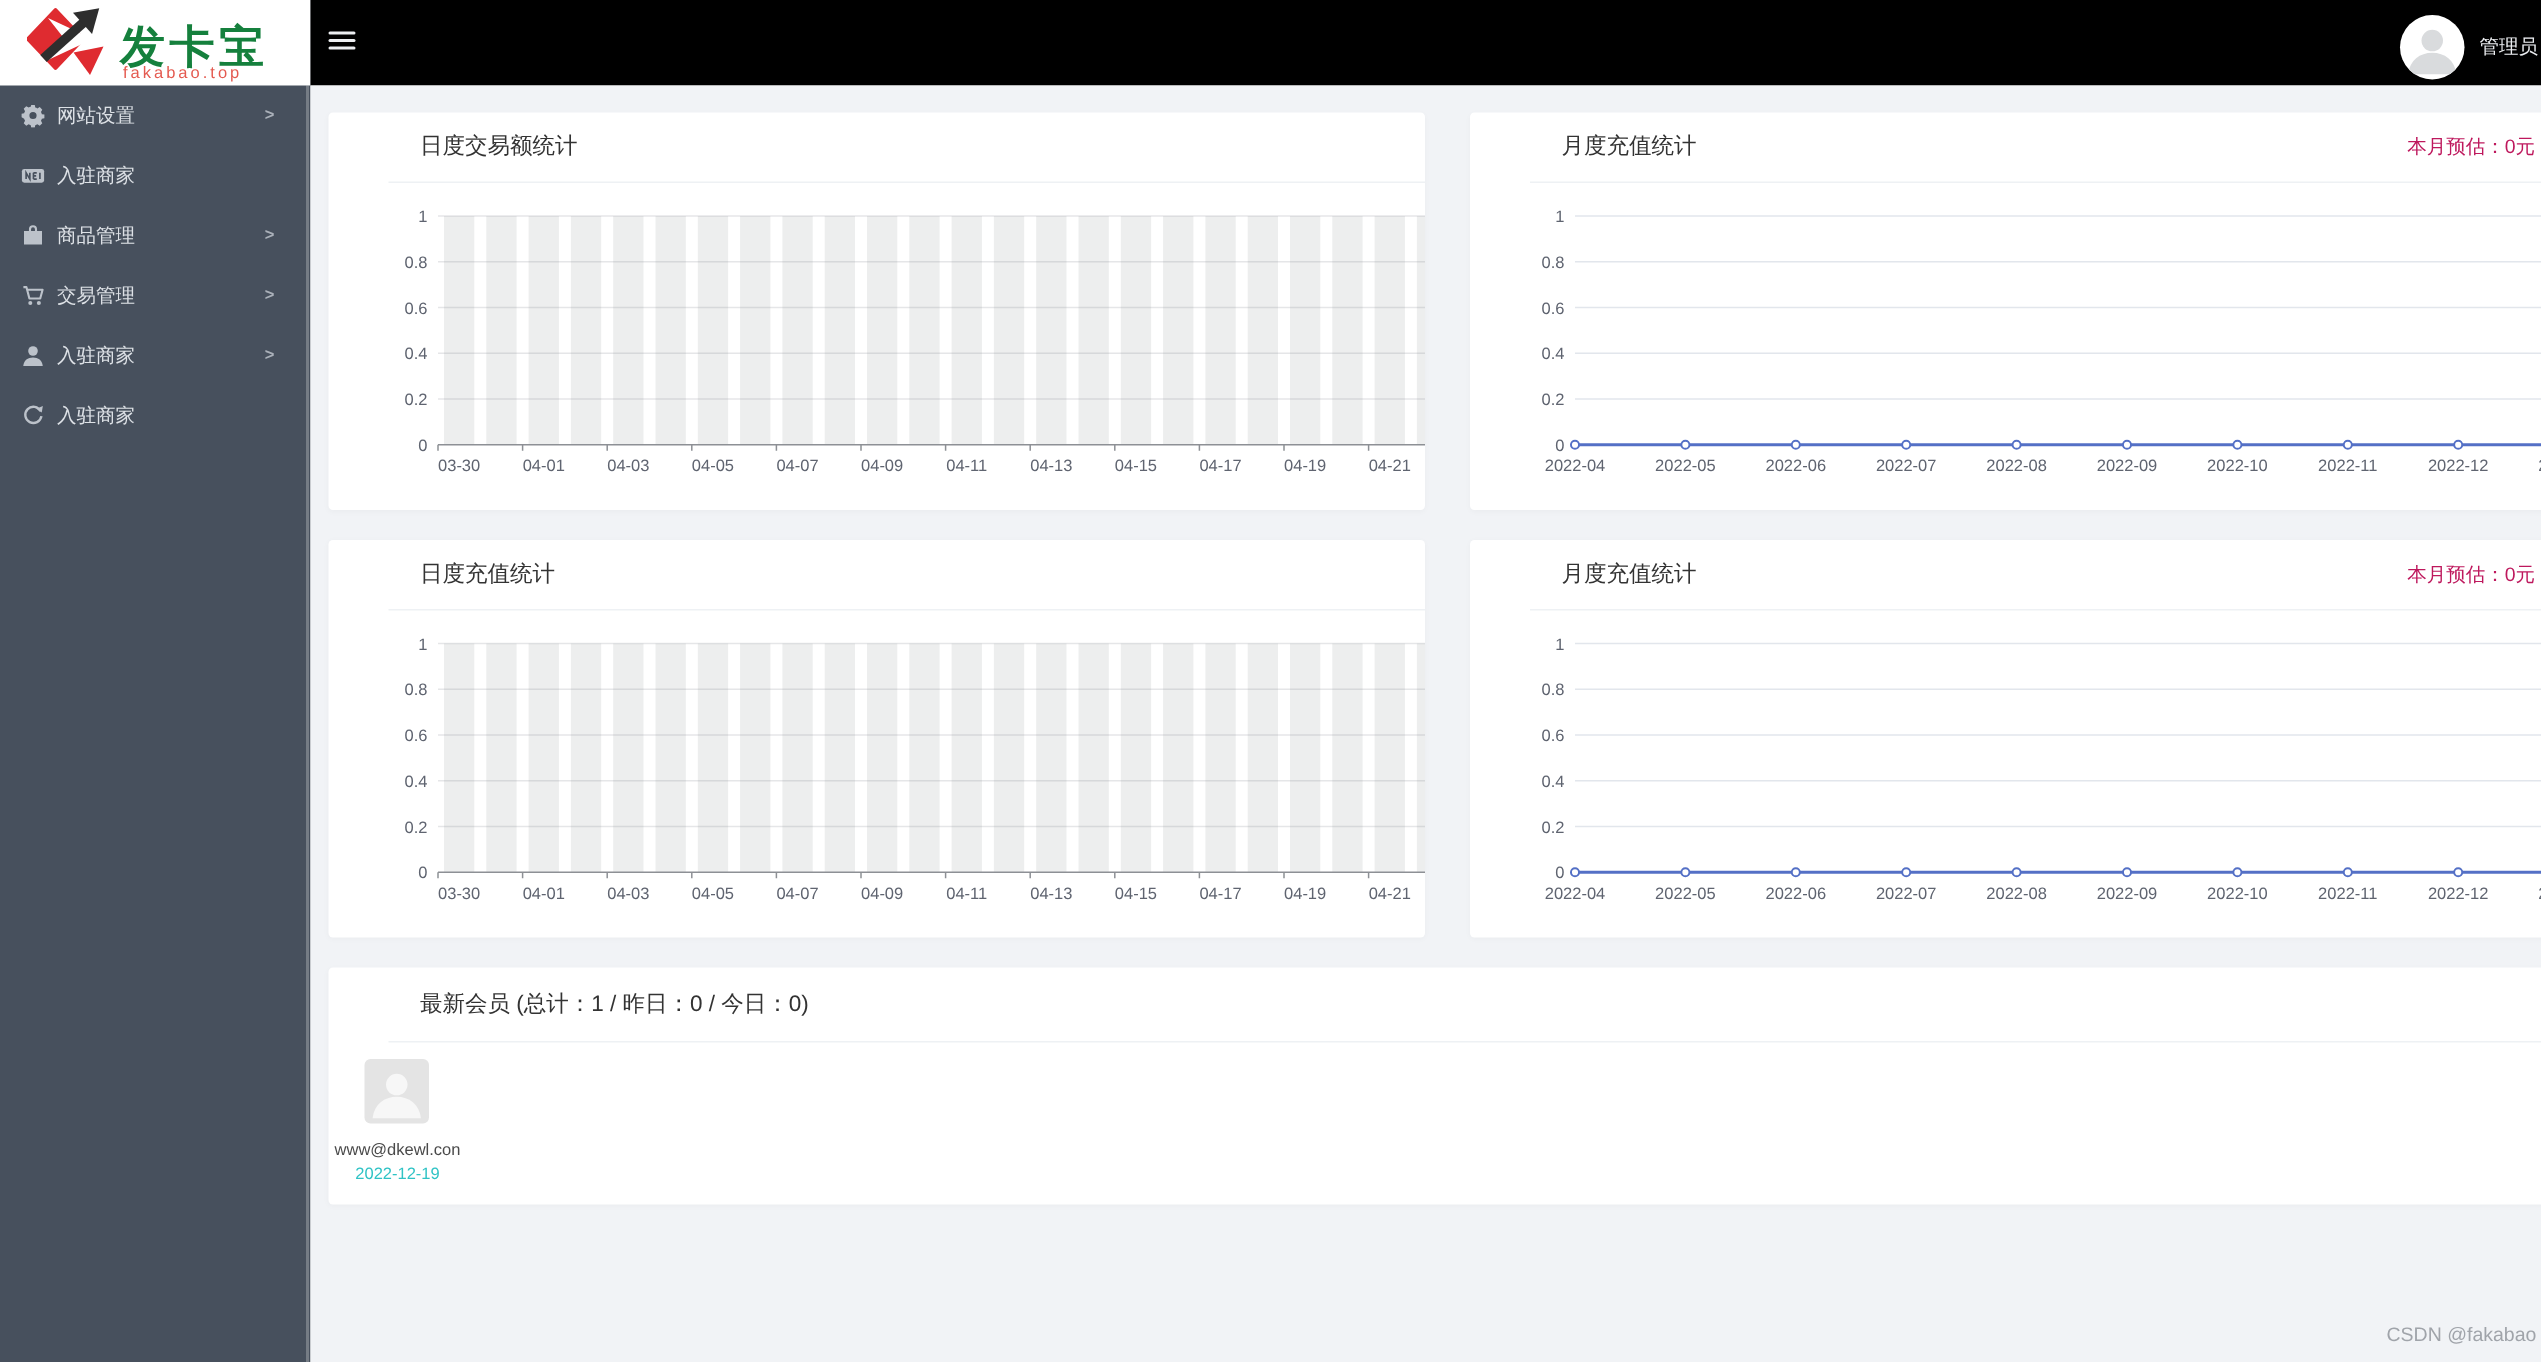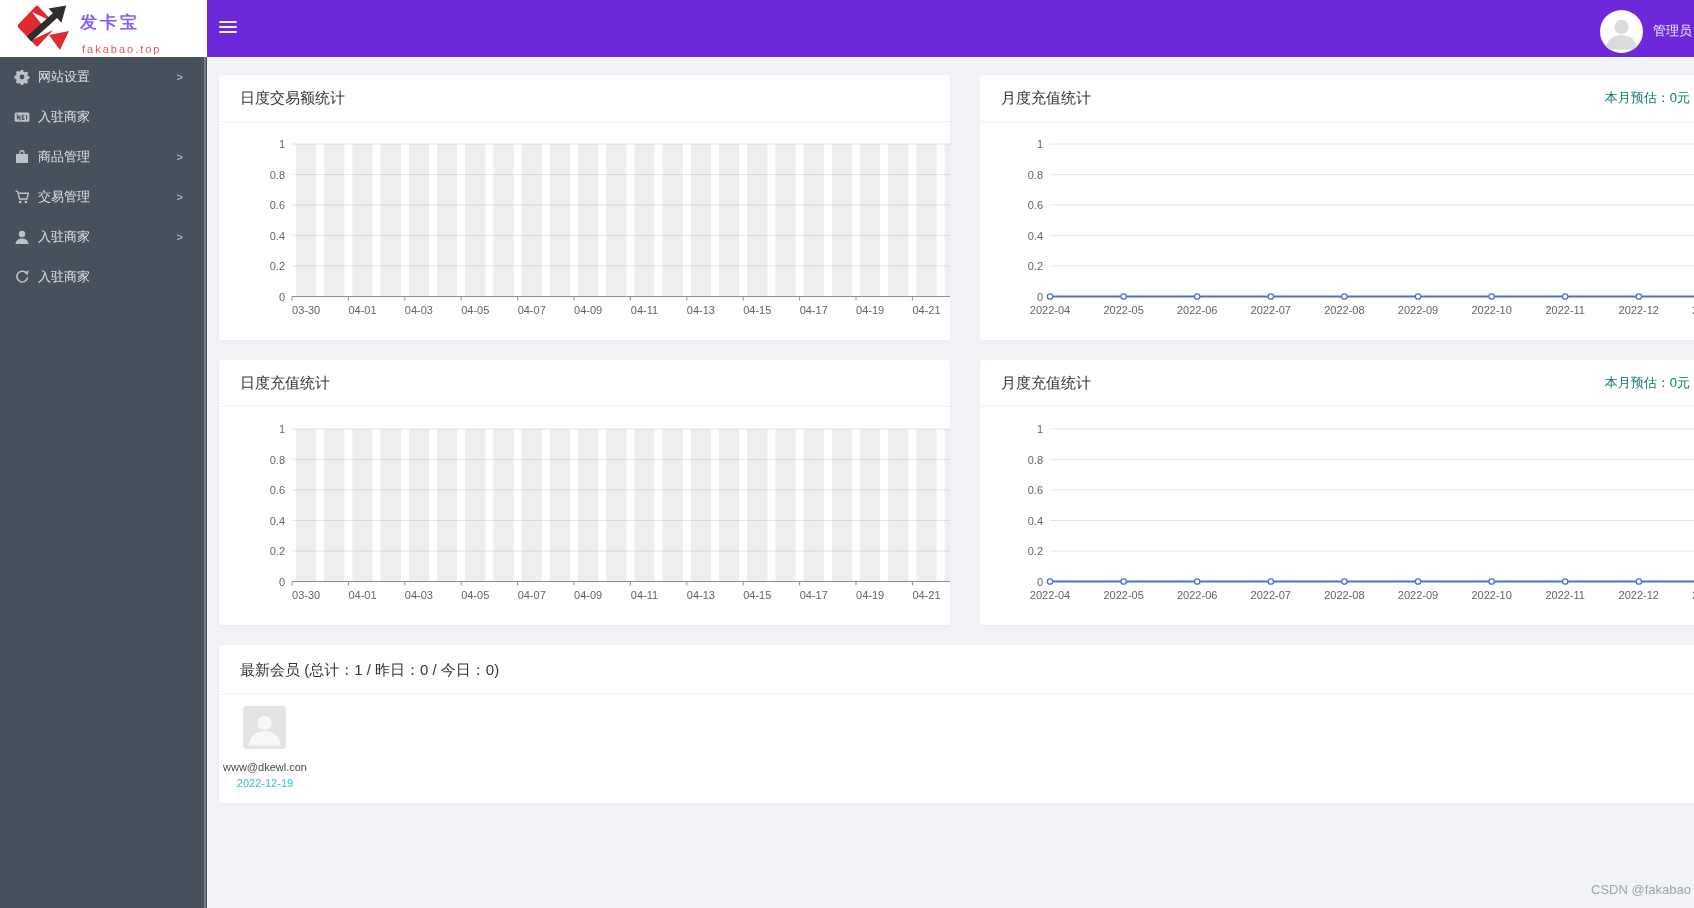--- a/index.html
+++ b/index.html
@@ -1,40 +1,40 @@
 <!DOCTYPE html>
 <html><head>
 <meta charset="utf-8">
 <style>
   * { margin:0; padding:0; box-sizing:border-box; }
   html,body { width:1694px; height:908px; overflow:hidden; font-family:"Liberation Sans","DejaVu Sans",sans-serif; background:#fff; }
   body { position:relative; }
   .sidebar { position:absolute; left:0; top:0; width:207px; height:908px; background:#47505D; }
   .logo { position:absolute; left:0; top:0; width:207px; height:57px; background:#fff; }
-  .logo-title { position:absolute; left:80px; top:11px; font-size:17px; font-weight:bold; color:#8b5cf6; letter-spacing:3px; }
+  .logo-title { position:absolute; left:80px; top:11px; font-size:30px; font-weight:bold; color:#15803d; letter-spacing:3px; }
   .logo-sub { position:absolute; left:82px; top:43px; font-size:11px; color:#e45a50; letter-spacing:2px; }
   .menu { position:absolute; left:0; top:57px; width:207px; }
   .menu-item { position:relative; height:40px; line-height:40px; color:#dde1e6; font-size:13px; cursor:pointer; }
   .menu-item.active { background:#4E5764; color:#fff; }
   .menu-item .mi-icon { position:absolute; left:14px; top:12px; width:16px; height:16px; color:#bcc2ca; }
   .menu-item.active .mi-icon { color:#fff; }
   .menu-item .mi-icon svg { display:block; width:16px; height:16px; }
   .menu-item .mi-label { position:absolute; left:38px; top:0; }
   .menu-item .mi-chevron { position:absolute; right:24px; top:0; font-size:11px; color:#aab0b9; font-weight:bold; }
   .side-scroll { position:absolute; left:204px; top:57px; width:2px; height:851px; background:rgba(255,255,255,0.25); }
-  .topbar { position:absolute; left:207px; top:0; width:1487px; height:57px; background:#6d28d9; }
+  .topbar { position:absolute; left:207px; top:0; width:1487px; height:57px; background:#000000; }
   .hamburger { position:absolute; left:12px; top:21px; width:20px; height:15px; cursor:pointer; }
   .hamburger span { display:block; width:18px; height:2px; background:#eceef1; margin-bottom:3px; border-radius:1px; }
   .tb-avatar { position:absolute; left:1393px; top:10px; width:43px; height:43px; border-radius:50%; background:#fff; overflow:hidden; }
   .tb-avatar svg { display:block; width:43px; height:43px; }
   .tb-user { position:absolute; left:1446px; top:22px; font-size:13px; color:#eceef1; }
   .main { position:absolute; left:207px; top:57px; width:1516px; height:851px; background:#f1f3f6; }
   .card { position:absolute; background:#fff; border-radius:3px; overflow:hidden; box-shadow:0 1px 4px rgba(0,0,0,0.03); }
-  .card-hd { position:relative; height:47px; line-height:46px; padding:0 21px; font-size:15px; color:#333; border-bottom:1px solid #eef1f4; }
-  .card-hd .estimate { position:absolute; right:21px; top:0; font-size:13px; color:#0f766e; }
+  .card-hd { position:relative; height:47px; line-height:46px; padding:0 21px; font-size:15px; color:#333; border-bottom:1px solid #eef1f4;margin-left:40px; }
+  .card-hd .estimate { position:absolute; right:21px; top:0; font-size:13px; color:#be185d; }
   #card-dt { left:12px; top:18px; width:731px; height:265px; }
   #card-mt { left:773px; top:18px; width:731px; height:265px; }
   #card-dr { left:12px; top:303px; width:731px; height:265px; }
   #card-mr { left:773px; top:303px; width:731px; height:265px; }
   #card-members { left:12px; top:588px; width:1492px; height:158px; }
   #card-members .card-hd { height:50px; line-height:50px; }
   .chart-svg { display:block; }
   .member-item { position:absolute; left:0; top:50px; width:92px; text-align:center; }
   .member-avatar { position:absolute; left:24px; top:11px; width:43px; height:43px; border-radius:4px; background:#e4e4e4; overflow:hidden; }
   .member-avatar svg { display:block; width:43px; height:43px; }

